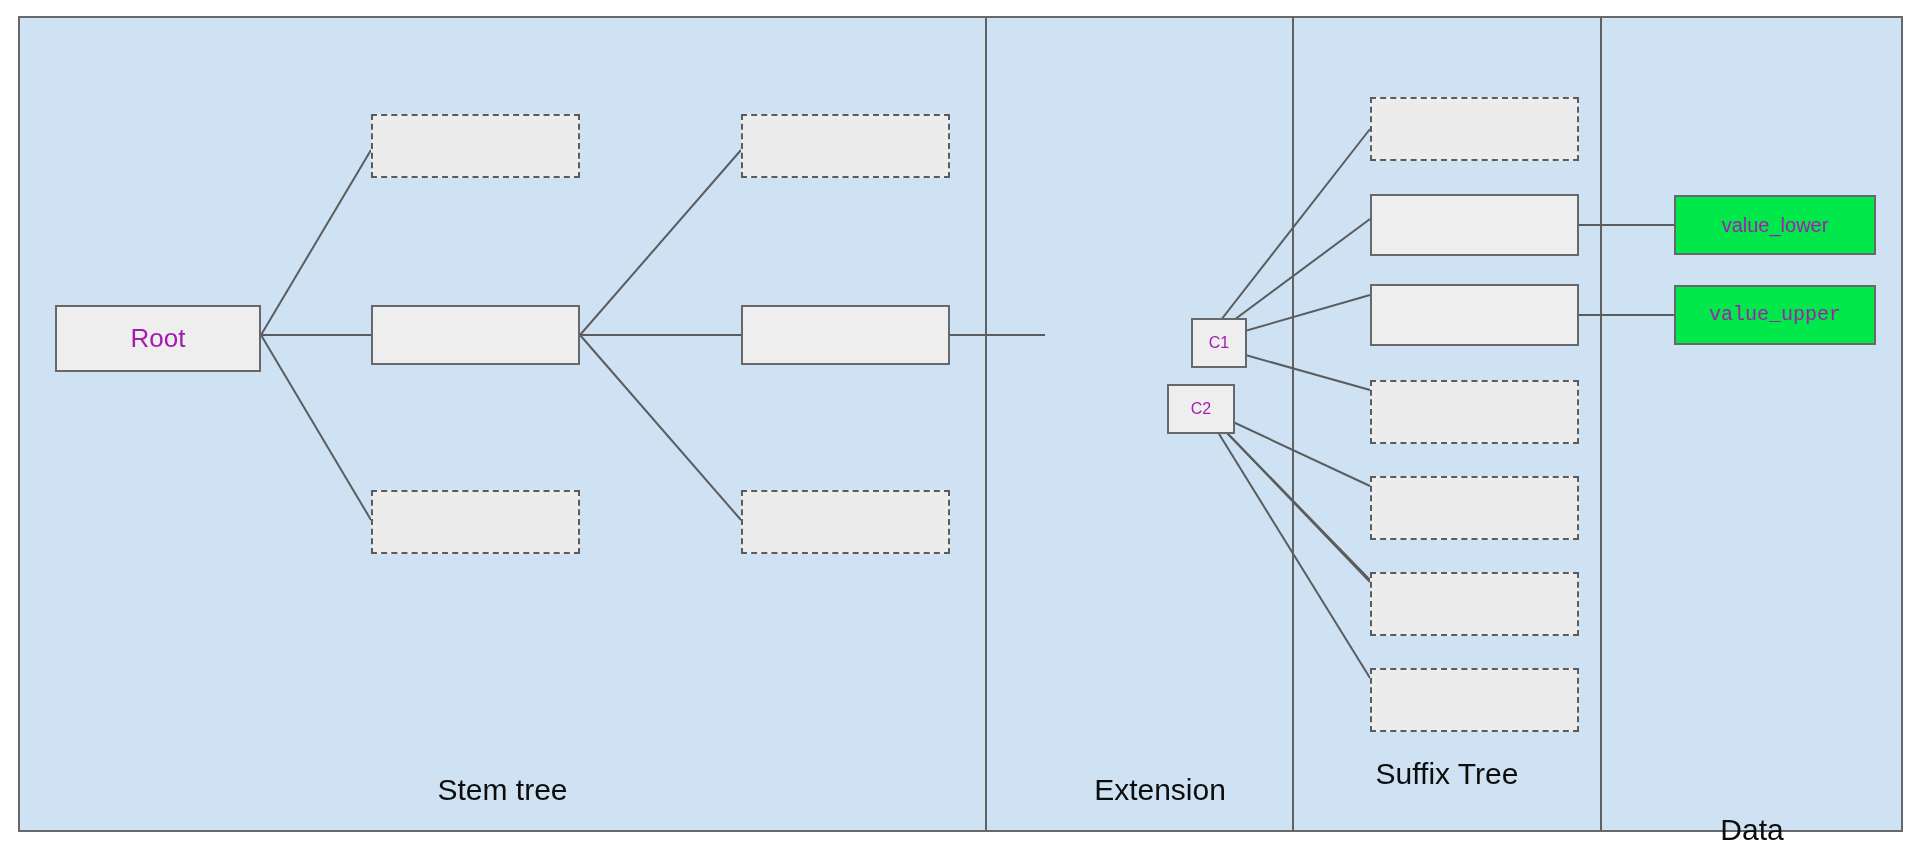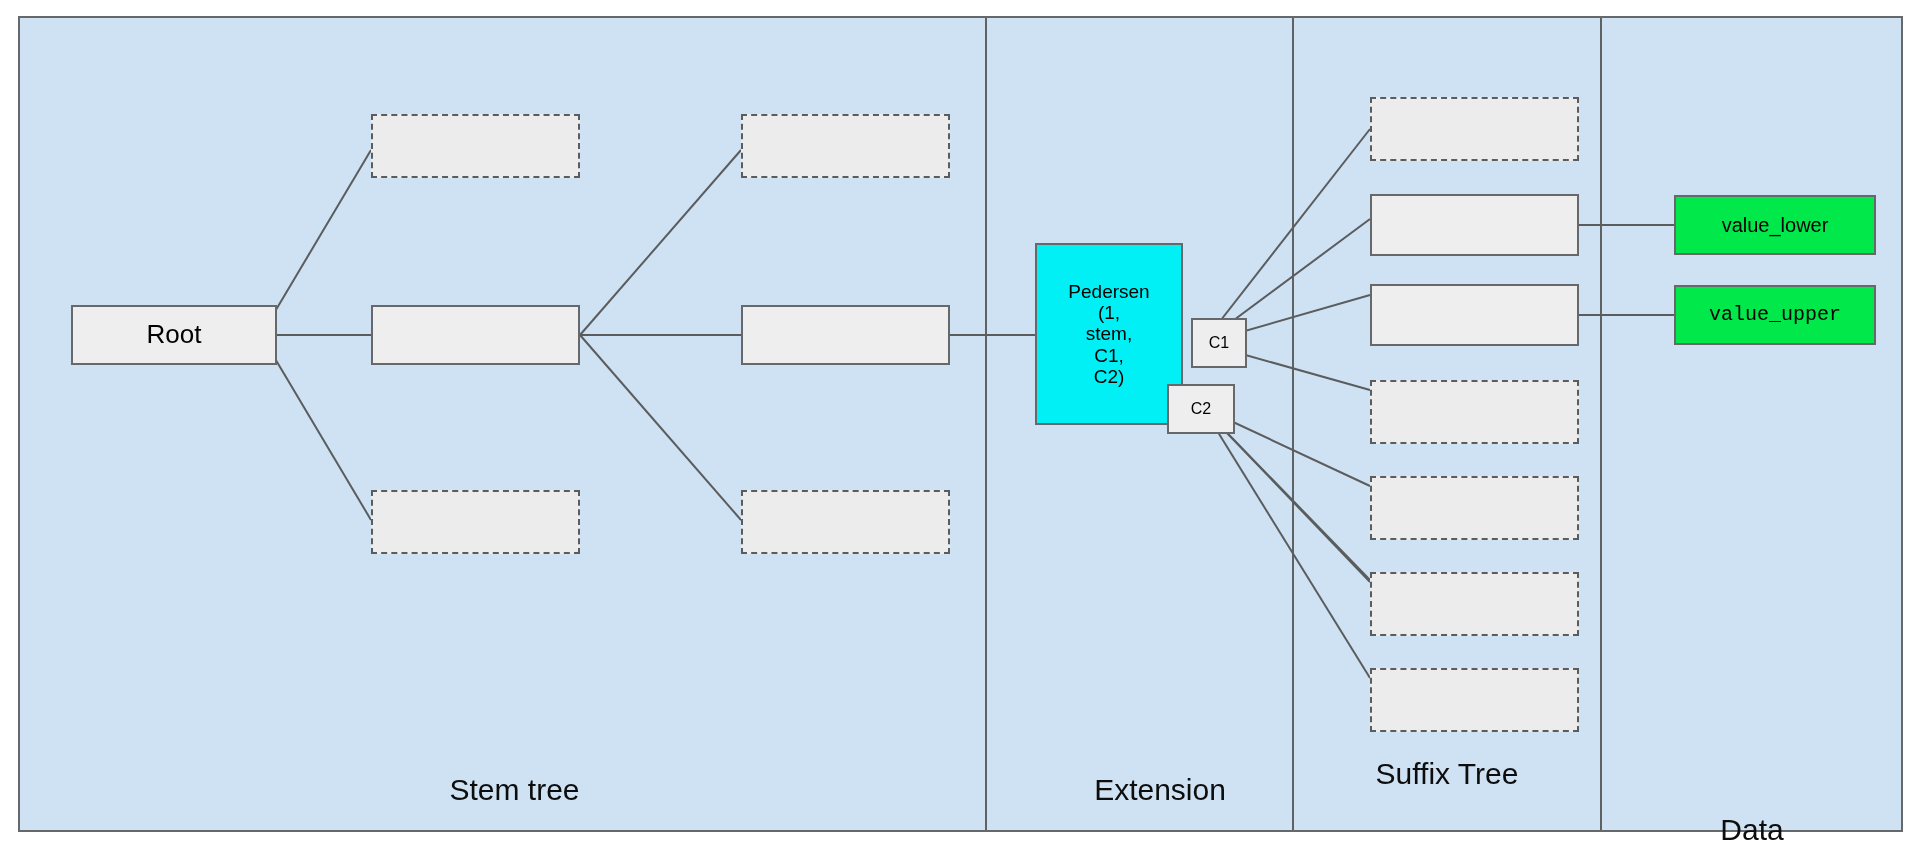--- a/index.html
+++ b/index.html
@@ -59,21 +59,21 @@
     stroke-width: 2;
   }
   
   .node {
     position: absolute;
     box-sizing: border-box;
     display: flex;
     align-items: center;
     justify-content: center;
     text-align: right;
-    color: #000000;
+    color: #a21caf;
     font-family: "Liberation Sans", sans-serif;
     line-height: 1.12;
   }
   .node.solid {
     background: #eeeeee;
     border: 2px solid #66686b;
   }
   .node.dashed {
     background: #ececec;
     border: 2px dashed #5a5c5e;
@@ -128,21 +128,21 @@
 
     <line x1="1203" y1="408" x2="1370" y2="486"></line>
     <line x1="1203" y1="408" x2="1370" y2="582"></line>
     <line x1="1203" y1="408" x2="1370" y2="678"></line>
     <line x1="1203" y1="408" x2="1370" y2="580"></line>
 
     <line x1="1579" y1="225" x2="1674" y2="225"></line>
     <line x1="1579" y1="315" x2="1674" y2="315"></line>
   </svg>
 
-  <div class="node solid root" style="left:55px; top:305px; width:206px; height:60px;margin-left:16px;">
+  <div class="node solid root" style="left:55px; top:305px; width:206px; height:67px;">
     <span>Root</span>
   </div>
 
   <div class="node dashed" style="left:371px; top:114px; width:209px; height:64px;">
     <span></span>
   </div>
   <div class="node solid" style="left:371px; top:305px; width:209px; height:60px;">
     <span></span>
   </div>
   <div class="node dashed" style="left:371px; top:490px; width:209px; height:64px;">
@@ -152,27 +152,20 @@
   <div class="node dashed" style="left:741px; top:114px; width:209px; height:64px;">
     <span></span>
   </div>
   <div class="node solid" style="left:741px; top:305px; width:209px; height:60px;">
     <span></span>
   </div>
   <div class="node dashed" style="left:741px; top:490px; width:209px; height:64px;">
     <span></span>
   </div>
 
-  <div class="node pedersen" style="left:1035px; top:243px; width:148px; height:182px;">
-    <span>Pedersen</span>
-    <span>(1,</span>
-    <span>stem,</span>
-    <span>C1,</span>
-    <span>C2)</span>
-  </div>
 
   <div class="node commit" style="left:1167px; top:318px; width:56px; height:50px;margin-left:24px;">
     <span>C1</span>
   </div>
   <div class="node commit" style="left:1167px; top:384px; width:68px; height:50px;">
     <span>C2</span>
   </div>
 
   <div class="node dashed" style="left:1370px; top:97px; width:209px; height:64px;">
     <span></span>
@@ -196,21 +189,21 @@
     <span></span>
   </div>
 
   <div class="node value" style="left:1674px; top:195px; width:202px; height:60px;">
     <span>value_lower</span>
   </div>
   <div class="node value" style="left:1674px; top:285px; width:202px; height:60px;font-family:Liberation Mono, monospace;">
     <span>value_upper</span>
   </div>
 
-  <div class="col-label" style="left:20px; top:775px; width:965px;padding-left:12px;">
+  <div class="col-label" style="left:20px; top:775px; width:965px;">
     <span>Stem tree</span>
   </div>
   <div class="col-label" style="left:987px; top:775px; width:346px;">
     <span>Extension</span>
   </div>
   <div class="col-label" style="left:1294px; top:759px; width:306px;">
     <span>Suffix Tree</span>
   </div>
   <div class="col-label" style="left:1602px; top:815px; width:300px;">
     <span>Data</span>

